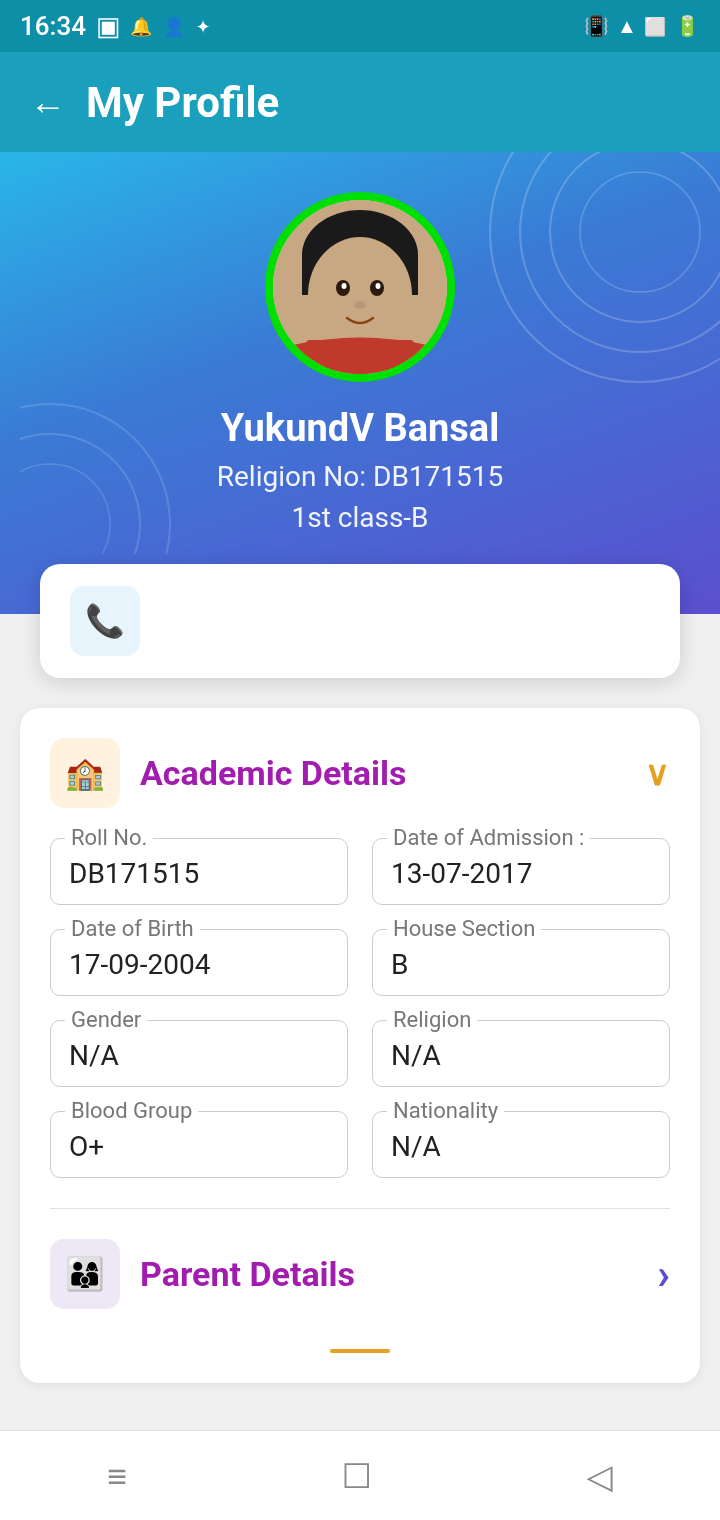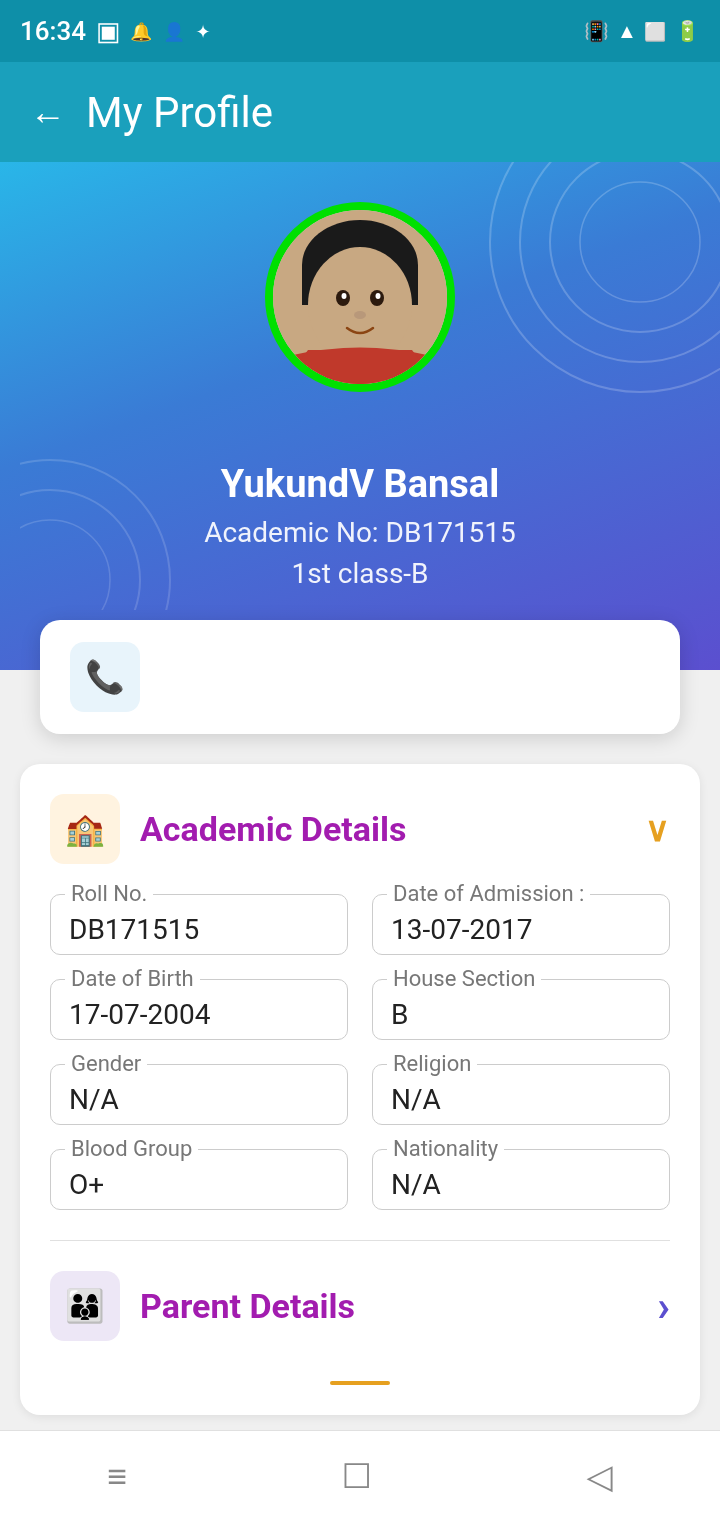--- a/index.html
+++ b/index.html
@@ -8,21 +8,21 @@
       width: 720px;
       min-height: 1520px;
       font-family: 'Roboto', Arial, sans-serif;
       background: #f0f0f0;
       overflow-x: hidden;
     }
 
     
     .status-bar {
       background: #0e8fa8;
-      height: 62px;
+      height: 52px;
       display: flex;
       align-items: center;
       justify-content: space-between;
       padding: 0 20px;
       color: white;
       font-size: 26px;
       font-weight: 500;
     }
     .status-left { display: flex; align-items: center; gap: 10px; }
     .status-right { display: flex; align-items: center; gap: 8px; }
@@ -37,21 +37,21 @@
       color: white;
       gap: 20px;
     }
     .back-arrow {
       font-size: 36px;
       cursor: pointer;
       color: white;
     }
     .header-title {
       font-size: 42px;
-      font-weight: 400;
+      font-weight: 700;
       color: white;
     }
 
     
     .profile-banner {
       background: linear-gradient(160deg, #29b6e8 0%, #3a7bd5 40%, #5b4fcf 100%);
       position: relative;
       padding: 40px 20px 80px;
       display: flex;
       flex-direction: column;
@@ -70,21 +70,20 @@
       margin-bottom: 24px;
       z-index: 2;
     }
     .student-name {
       color: white;
       font-size: 38px;
       font-weight: 700;
       text-align: center;
       z-index: 2;
       margin-bottom: 10px;
-      margin-top: 46px;
     }
     .admission-no {
       color: rgba(255,255,255,0.92);
       font-size: 28px;
       text-align: center;
       z-index: 2;
       margin-bottom: 8px;
     }
     .class-info {
       color: rgba(255,255,255,0.92);
@@ -181,21 +180,21 @@
     .fields-grid {
       display: grid;
       grid-template-columns: 1fr 1fr;
       gap: 24px;
       margin-bottom: 30px;
     }
     .field-wrapper {
       position: relative;
       border: 1.5px solid #ccc;
       border-radius: 10px;
-      padding: 18px 18px 8px;
+      padding: 18px 18px 14px;
       background: white;
     }
     .field-label {
       position: absolute;
       top: -14px;
       left: 14px;
       background: white;
       padding: 0 6px;
       font-size: 22px;
       color: #777;
@@ -318,21 +317,21 @@
 
       <path d="M 74 118 Q 87 128 100 118" stroke="#8b4513" stroke-width="2.5" fill="none" stroke-linecap="round"></path>
 
       <path d="M 20 174 L 20 145 Q 87 130 154 145 L 154 174 Z" fill="#c0392b"></path>
 
       <path d="M 10 174 L 35 140 L 139 140 L 164 174 Z" fill="#c0392b"></path>
     </svg>
   </div>
 
   <span class="student-name">YukundV Bansal</span>
-  <span class="admission-no">Academic No: DB171515</span>
+  <span class="admission-no">Religion No: DB171515</span>
   <span class="class-info">1st class-B</span>
 </div>
 
 <div class="phone-card-wrapper">
   <div class="phone-card">
     <div class="phone-icon-box">
       <span>📞</span>
     </div>
   </div>
 </div>
@@ -355,21 +354,21 @@
         <span class="field-value">DB171515</span>
       </div>
 
       <div class="field-wrapper">
         <span class="field-label">Date of Admission :</span>
         <span class="field-value">13-07-2017</span>
       </div>
 
       <div class="field-wrapper">
         <span class="field-label">Date of Birth</span>
-        <span class="field-value">17-07-2004</span>
+        <span class="field-value">17-09-2004</span>
       </div>
 
       <div class="field-wrapper">
         <span class="field-label">House Section</span>
         <span class="field-value">B</span>
       </div>
 
       <div class="field-wrapper">
         <span class="field-label">Gender</span>
         <span class="field-value">N/A</span>

